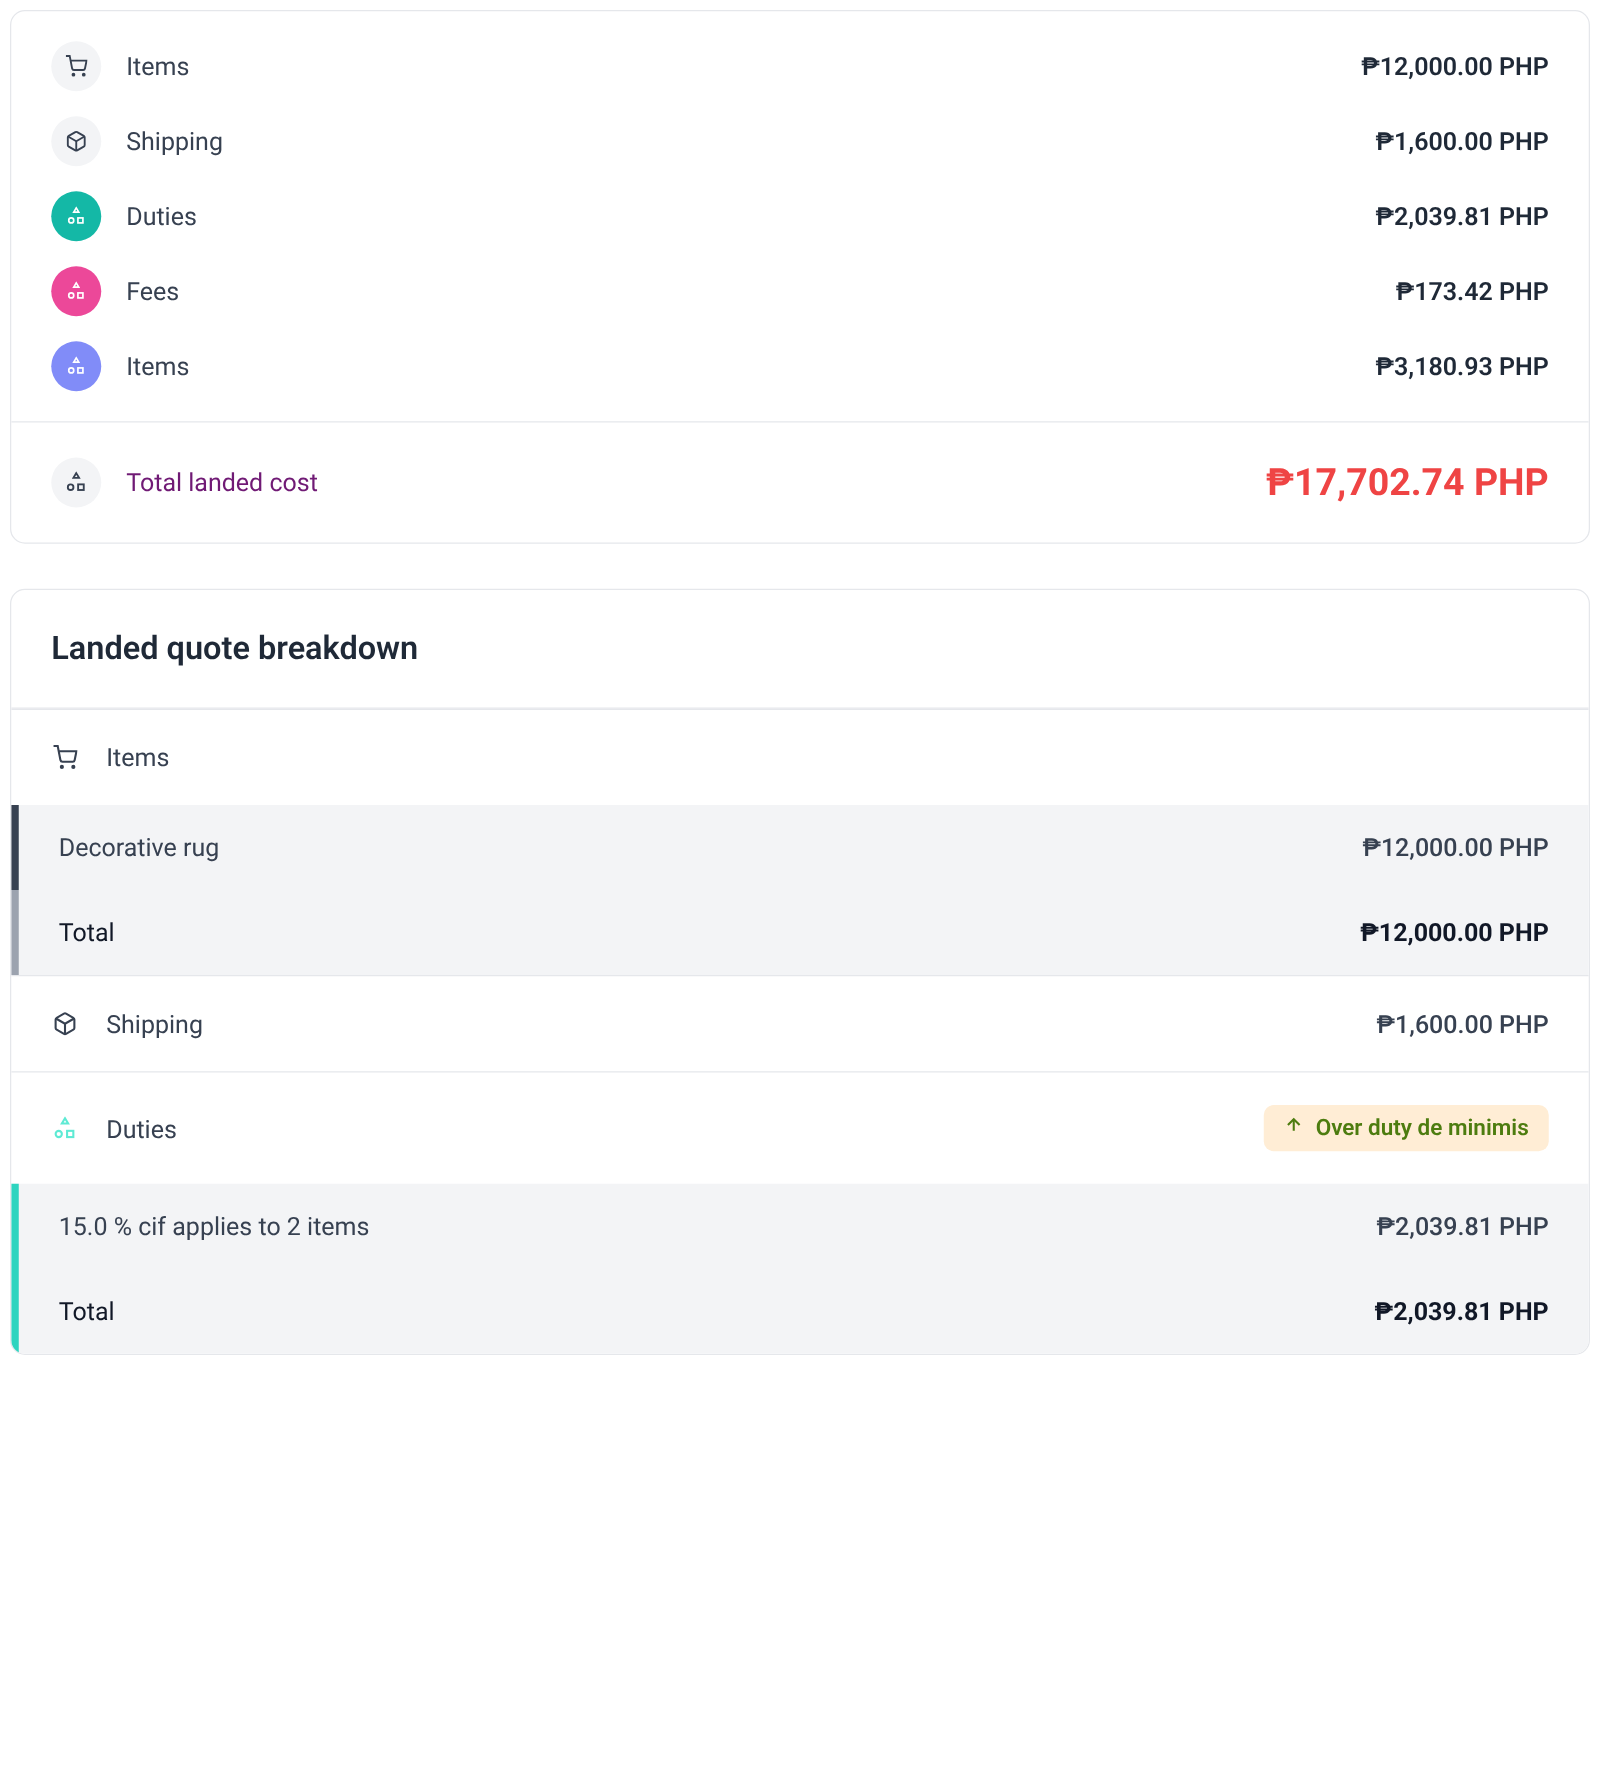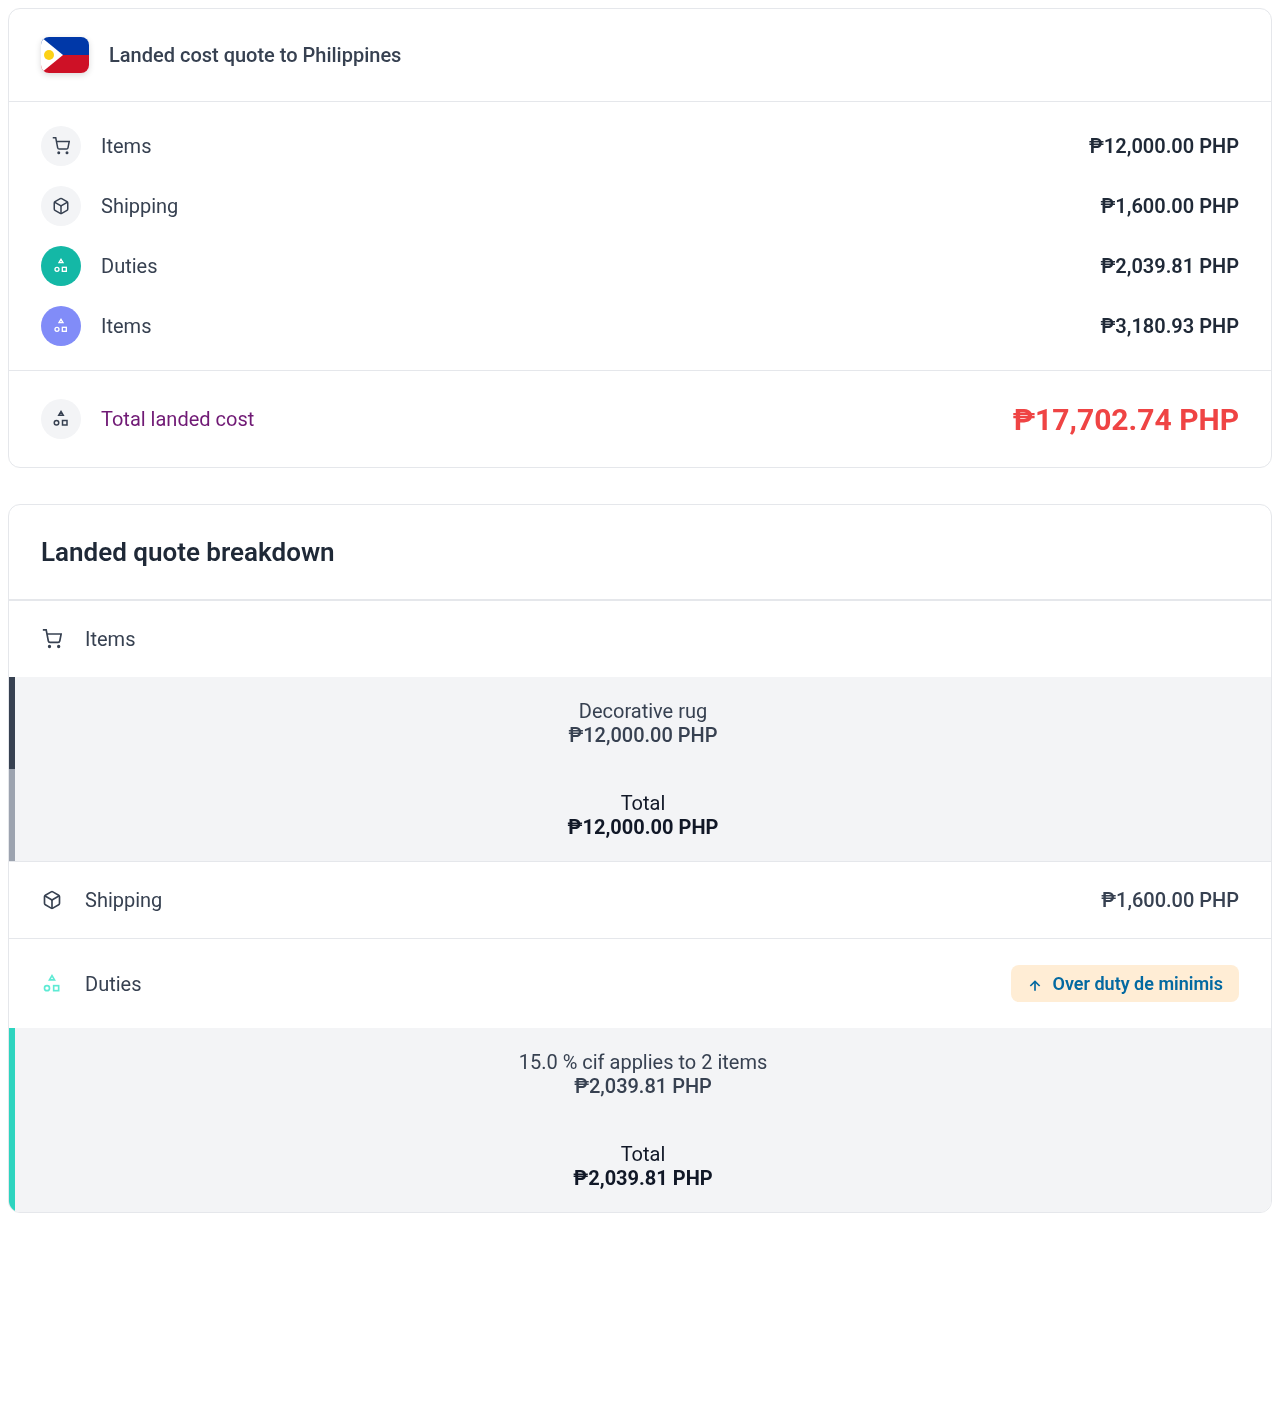--- a/index.html
+++ b/index.html
@@ -67,54 +67,44 @@
   .section-head {
     display:flex; align-items:center; gap:22px;
     padding:26px 32px; border-top:1px solid #e5e7eb;
   }
   .section-head:first-of-type { border-top:none; }
   .section-head .icon { width:22px; display:flex; justify-content:center; color:#374151; }
   .section-head .icon.tint { color:#5eead4; }
   .section-head .lbl { font-size:20px; color:#374151; flex:1; }
   .section-head .val { font-size:20px; font-weight:500; color:#374151; }
   .badge {
-    background:#ffedd5; color:#0369a1;
+    background:#ffedd5; color:#4d7c0f;
     padding:8px 16px; border-radius:8px;
-    display:flex; align-items:flex-end; gap:10px;
+    display:flex; align-items:flex-start; gap:10px;
     font-size:18px; font-weight:600;
   }
   .subrows { background:#f3f4f6; border-left:6px solid transparent; }
   .subrows.stripe-dark  { border-left-color:#374151; }
   .subrows.stripe-gray  { border-left-color:#9ca3af; }
   .subrows.stripe-teal  { border-left-color:#2dd4bf; }
   .subrow {
     display:flex; align-items:center; justify-content:space-between;
     padding:22px 32px;
-    flex-direction:column;
   }
   .subrow .slabel { font-size:20px; color:#374151; }
   .subrow .svalue { font-size:20px; color:#374151; font-weight:500; }
   .subrow.total .slabel { font-weight:400; color:#111827; }
   .subrow.total .svalue { font-weight:700; color:#111827; }
 
   svg { display:block; }
 </style>
 </head>
 <body>
 
 <div class="card">
-  <div class="card-header">
-    <div class="flag">
-      <div class="blue"></div>
-        <div class="red"></div>
-        <div class="tri"></div>
-        <div class="sun"></div>
-    </div>
-    <div class="header-title">Landed cost quote to Philippines</div>
-  </div>
 
   <div class="rows">
     <div class="row">
       <div class="icon-circle bg-gray">
         <svg width="18" height="18" viewBox="0 0 24 24" fill="none" stroke="currentColor" stroke-width="2">
             <circle cx="9" cy="21" r="1"></circle>
             <circle cx="20" cy="21" r="1"></circle>
             <path d="M1 1h4l2.6 13.4a2 2 0 0 0 2 1.6h9.7a2 2 0 0 0 2-1.6L23 6H6"></path>
           </svg>
       </div>
@@ -139,20 +129,31 @@
         <svg width="16" height="16" viewBox="0 0 24 24" fill="none" stroke="currentColor" stroke-width="2">
             <path d="M12 2l3 5H9l3-5z"></path>
             <circle cx="6" cy="17" r="3"></circle>
             <rect x="14" y="14" width="6" height="6"></rect>
           </svg>
       </div>
       <div class="label">Duties</div>
       <div class="value">₱2,039.81 PHP</div>
     </div>
 
+    <div class="row">
+      <div class="icon-circle bg-pink">
+        <svg width="16" height="16" viewBox="0 0 24 24" fill="none" stroke="currentColor" stroke-width="2">
+            <path d="M12 2l3 5H9l3-5z"></path>
+            <circle cx="6" cy="17" r="3"></circle>
+            <rect x="14" y="14" width="6" height="6"></rect>
+          </svg>
+      </div>
+      <div class="label">Fees</div>
+      <div class="value">₱173.42 PHP</div>
+    </div>
 
     <div class="row">
       <div class="icon-circle bg-indigo">
         <svg width="16" height="16" viewBox="0 0 24 24" fill="none" stroke="currentColor" stroke-width="2">
             <path d="M12 2l3 5H9l3-5z"></path>
             <circle cx="6" cy="17" r="3"></circle>
             <rect x="14" y="14" width="6" height="6"></rect>
           </svg>
       </div>
       <div class="label">Items</div>

